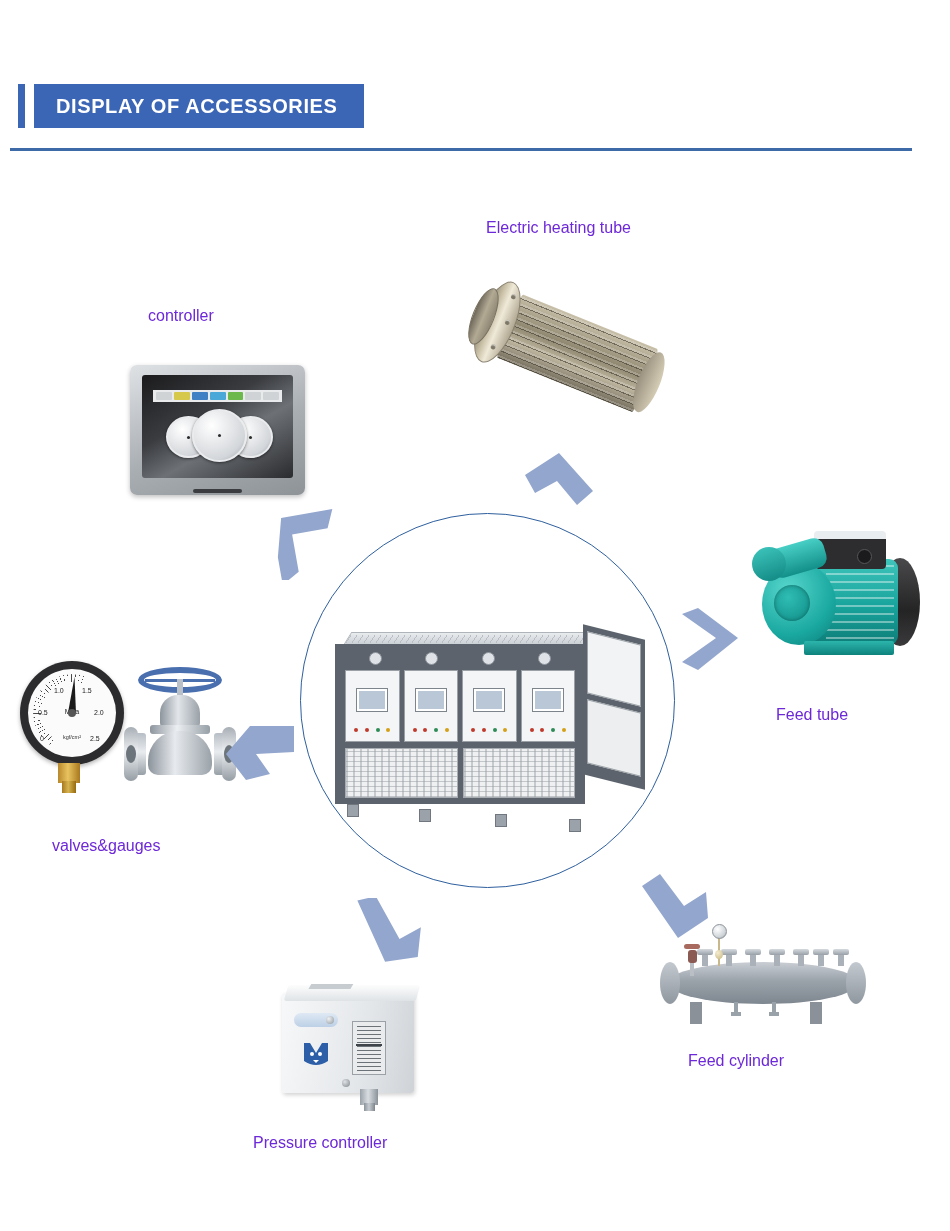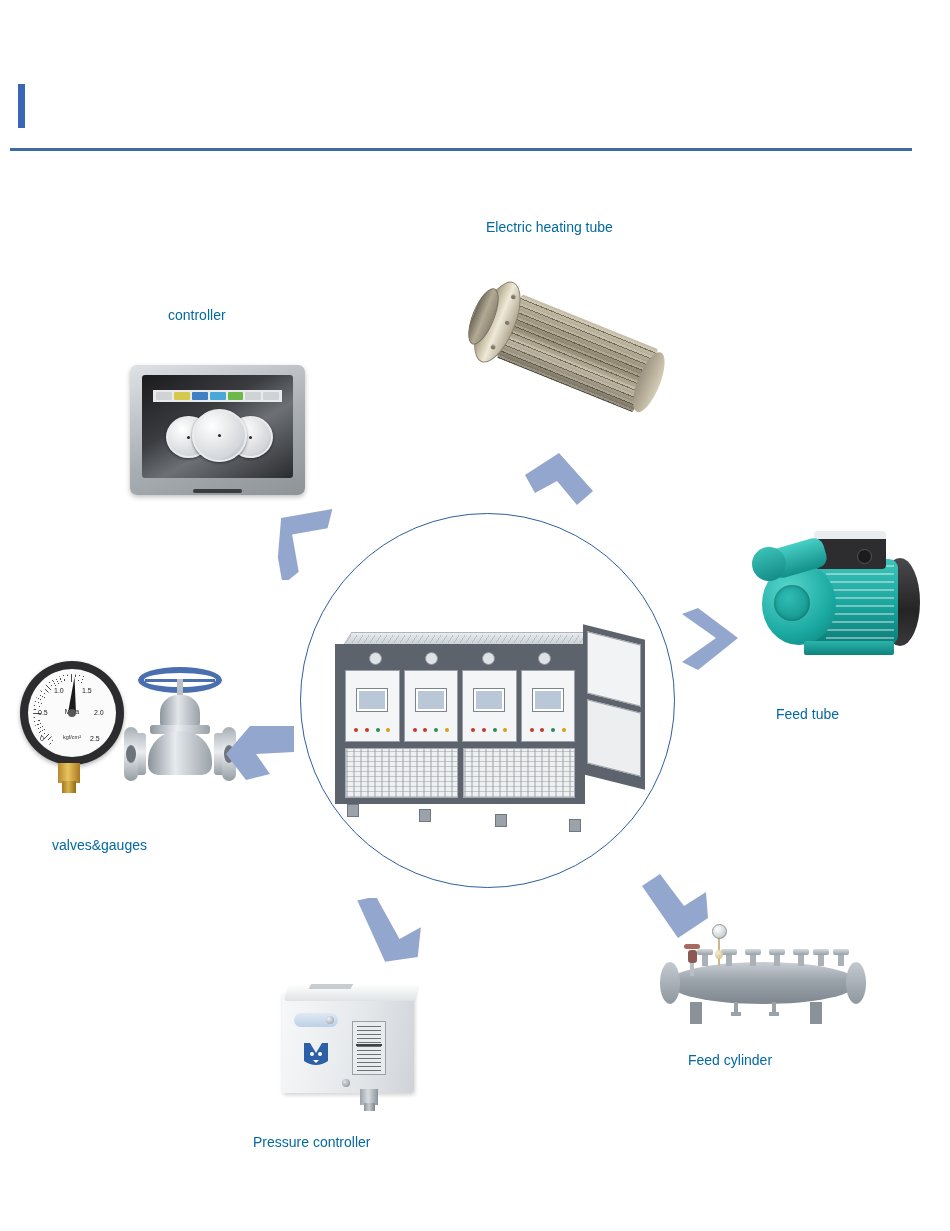--- a/index.html
+++ b/index.html
@@ -15,21 +15,21 @@
            display:flex;align-items:center;}
   .hdr-box span{
     color:#ffffff;font-size:20px;font-weight:bold;letter-spacing:.6px;
     padding-left:22px;white-space:nowrap;
   }
   .hdr-brand{position:absolute;right:40px;top:110px;
     color:#3b65b5;font-size:22px;font-weight:bold;letter-spacing:1px;white-space:nowrap;}
   .hdr-rule{position:absolute;left:10px;top:148px;width:902px;height:3px;background:#3f6aa8;}
 
   
-  .label{position:absolute;font-size:14px;color:#0369a1;white-space:nowrap;}
+  .label{position:absolute;font-size:16px;color:#6d28d9;white-space:nowrap;}
 
   
   .circle{position:absolute;left:300px;top:513px;width:375px;height:375px;
     border:1.6px solid #2e5f9e;border-radius:50%;box-sizing:border-box;}
 
   
   .chev{position:absolute;}
   .chev svg{display:block;}
 
   
@@ -238,20 +238,23 @@
   .sc-valve i{position:absolute;}
   .sc-vbody{left:4px;top:8px;width:9px;height:13px;border-radius:3px;background:#8b5a52;}
   .sc-vhw{left:0px;top:2px;width:16px;height:5px;border-radius:3px;background:#a86a5e;}
   .sc-vpipe{left:6px;top:18px;width:4px;height:16px;background:#b9bfc5;}
 </style>
 </head>
 <body>
 
 <div class="header">
   <div class="hdr-accent"></div>
+  <div class="hdr-box">
+    <span>DISPLAY OF ACCESSORIES</span>
+  </div>
   <div class="hdr-rule"></div>
 </div>
 
 <div class="circle"></div>
 
 <div class="boiler">
   <div class="bl-top"></div>
   <div class="bl-side">
     <div class="bl-side-inner"></div>
     <div class="bl-side-inner2"></div>
@@ -482,18 +485,18 @@
       <path d="M2 6 L20 0 L48 40 L68 26 L68 56 L36 64 Z" fill="#93a6cd" transform="rotate(6 38 36)"></path>
     </svg>
 </div>
 
 <div class="chev" style="left:224px;top:718px">
   <svg width="76" height="72" viewBox="0 0 76 72">
       <path d="M70 8 L70 34 L32 36 L46 56 L22 62 L2 36 L26 8 Z" fill="#93a6cd"></path>
     </svg>
 </div>
 
-<div class="label" style="left:168px;top:307px">controller</div>
+<div class="label" style="left:148px;top:307px">controller</div>
 <div class="label" style="left:486px;top:219px">Electric heating tube</div>
 <div class="label" style="left:776px;top:706px">Feed tube</div>
 <div class="label" style="left:688px;top:1052px">Feed cylinder</div>
 <div class="label" style="left:253px;top:1134px">Pressure controller</div>
 <div class="label" style="left:52px;top:837px">valves&amp;gauges</div>
 
 </body></html>

